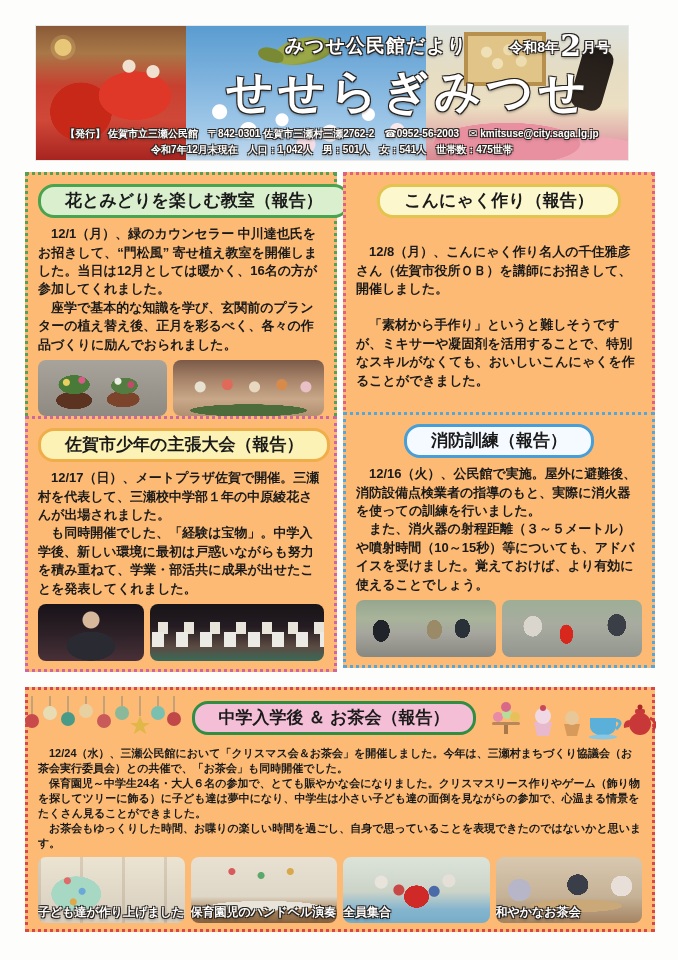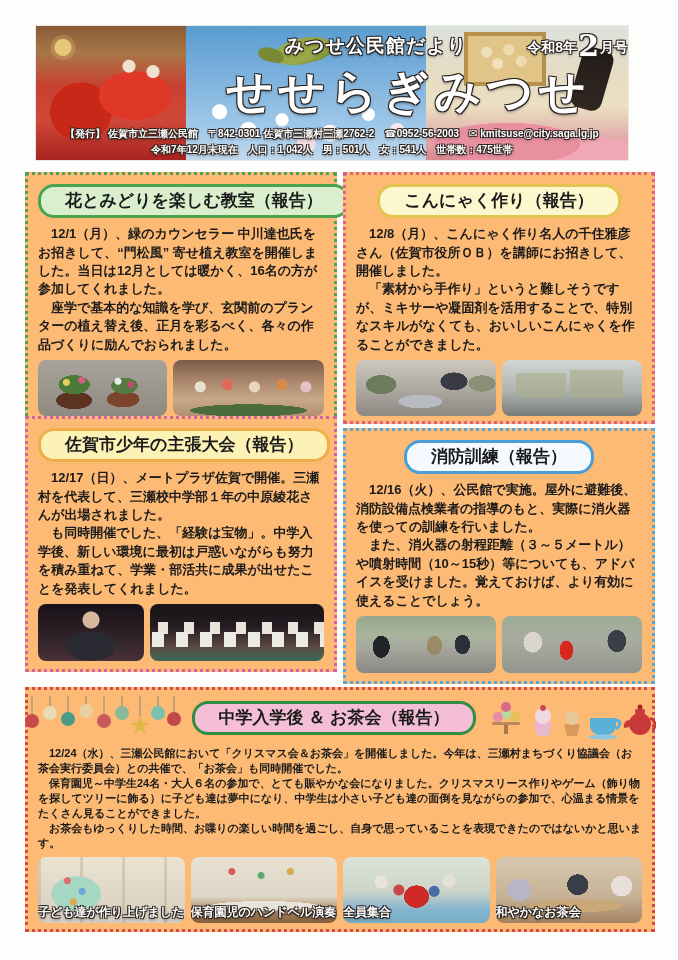--- a/index.html
+++ b/index.html
@@ -42,36 +42,36 @@
       radial-gradient(circle at 55% 30%,#ecdcb0 0 5px,transparent 6px),
       radial-gradient(circle at 40% 60%,#f0e0b8 0 5px,transparent 6px),
       radial-gradient(circle at 72% 55%,#ecdcb0 0 5px,transparent 6px),
       #e0c488;border:4px solid #b8904e;}
   .sushi-roll{position:absolute;left:540px;top:22px;width:32px;height:62px;background:
       linear-gradient(180deg,#221c18 0%,#322822 100%);border-radius:10px;transform:rotate(16deg);}
   .outline{color:#fff;text-shadow:-1px -1px 0 #2a2420,1px -1px 0 #2a2420,-1px 1px 0 #2a2420,
            1px 1px 0 #2a2420,0 2px 3px rgba(0,0,0,.45);}
   .masthead-label{position:absolute;left:210px;top:7px;width:260px;text-align:center;
     font-size:19px;font-weight:bold;letter-spacing:1px;}
-  .issue{position:absolute;right:0;top:5px;font-size:14px;font-weight:bold;white-space:nowrap;}
+  .issue{position:absolute;right:18px;top:5px;font-size:14px;font-weight:bold;white-space:nowrap;}
   .issue .issue-num{font-size:30px;line-height:1;vertical-align:-4px;padding:0 1px;
     font-family:"DejaVu Serif","Liberation Serif",serif;}
   .main-title{position:absolute;left:155px;right:2px;top:42px;margin:0;text-align:center;
     font-family:"DejaVu Serif","Liberation Serif",serif;font-size:46px;font-weight:900;
     letter-spacing:5px;line-height:1;}
   .pub{position:absolute;left:0;right:0;bottom:3px;text-align:center;font-weight:bold;}
   .pub-line{font-size:10px;line-height:1.55;letter-spacing:0;}
 
   
   .box{position:absolute;background:#fdba74;display:flex;flex-direction:column;
        padding:8px 10px 8px;box-sizing:border-box;}
   .box-flower   {left:25px;top:172px;width:312px;height:252px;border:3px dotted #55a055;}
-  .box-konnyaku {left:343px;top:172px;width:312px;height:252px;border:3px dotted #e0607e;}
+  .box-konnyaku {left:343px;top:172px;width:312px;height:252px;border:3px dotted #e0607e;gap:18px;}
   .box-speech   {left:25px;top:416px;width:312px;height:256px;border:3px dotted #cf66a2;}
-  .box-fire     {left:343px;top:428px;width:312px;height:256px;border:3px dotted #56a6d8;}
+  .box-fire     {left:343px;top:412px;width:312px;height:256px;border:3px dotted #56a6d8;}
   .box-xmas     {left:25px;top:687px;width:630px;height:245px;border:3px dotted #d84848;
                  padding:6px 10px;}
   .pill{display:table;margin:1px auto 7px;padding:3px 24px;border-radius:16px;
         font-size:17px;font-weight:bold;white-space:nowrap;border:3px solid;line-height:1.3;}
   .pill-flower  {background:#d9efce;border-color:#4aa34e;}
   .pill-konnyaku{background:#fdf7ce;border-color:#e2c44e;}
   .pill-speech  {background:#fdf2b6;border-color:#efae4a;}
   .pill-fire    {background:#f4faff;border-color:#4a9ed6;}
   .pill-xmas    {background:#f4bed6;border-color:#2f8e44;margin:0;}
   .body-text{margin:0;font-size:13px;line-height:1.42;font-weight:600;text-align:left;}

